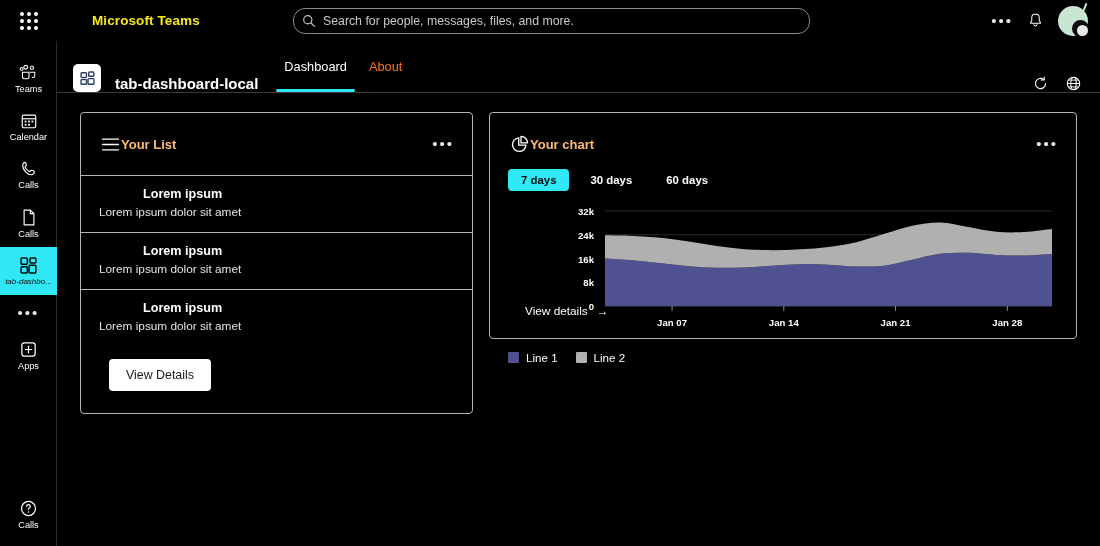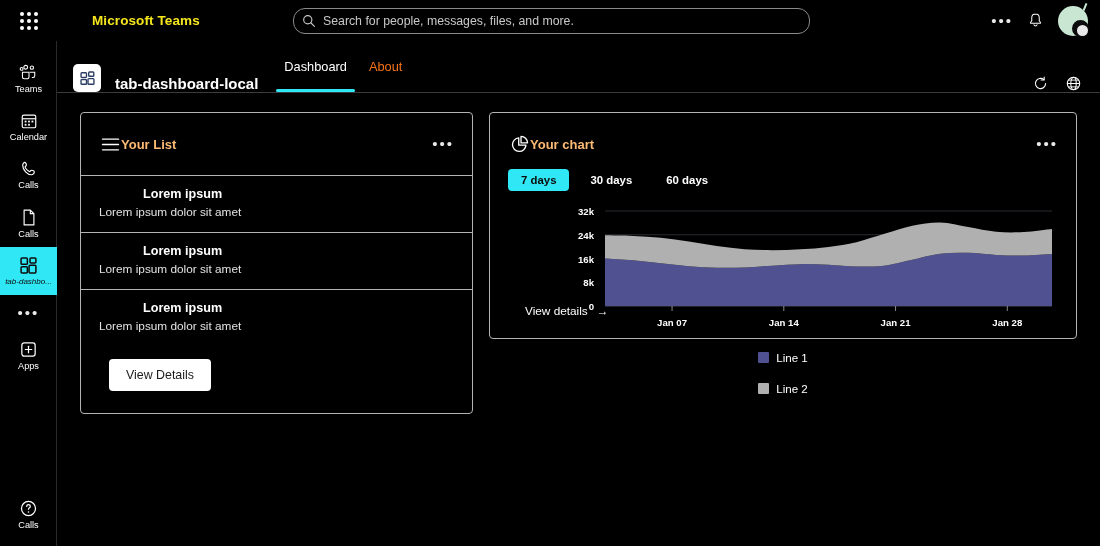--- a/index.html
+++ b/index.html
@@ -139,21 +139,21 @@
   .chart-wrap { position: relative; margin-top: 12px; height: 140px; }
   .chart-svg { position: absolute; left: 0; top: 0; }
   .ylabel {
     position: absolute; right: 0; color: #ffffff; font-size: 9.6px; font-weight: bold;
     text-align: right; transform: translateY(-50%); white-space: nowrap;
   }
   .xlabel {
     position: absolute; color: #ffffff; font-size: 9.6px; font-weight: bold;
     transform: translateX(-50%); white-space: nowrap; top: 0;
   }
-  .legend { display: flex; align-items: center; gap: 18px; padding: 0 18px; margin-top: 8px; flex-direction: column; }
+  .legend { display: flex; align-items: center; gap: 18px; padding: 0 18px; margin-top: 8px; }
   .legend-item { display: flex; align-items: center; gap: 7px; }
   .legend-swatch { width: 11px; height: 11px; border-radius: 1px; }
   .legend-label { color: #ffffff; font-size: 11.6px; }
   .view-details {
     position: absolute; left: 35px; bottom: 20px;
     display: flex; align-items: center; gap: 9px;
     color: #ffffff; font-size: 11.8px; cursor: pointer;
   }
 </style>
 </head>

